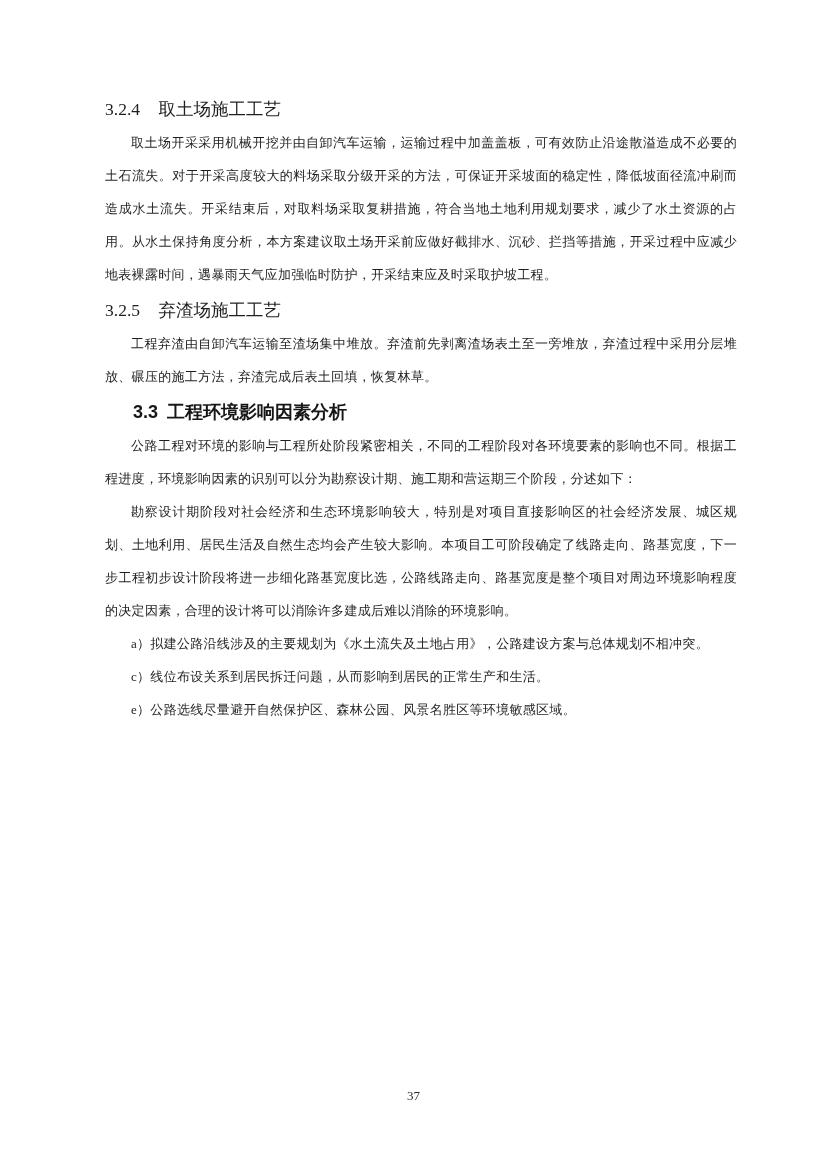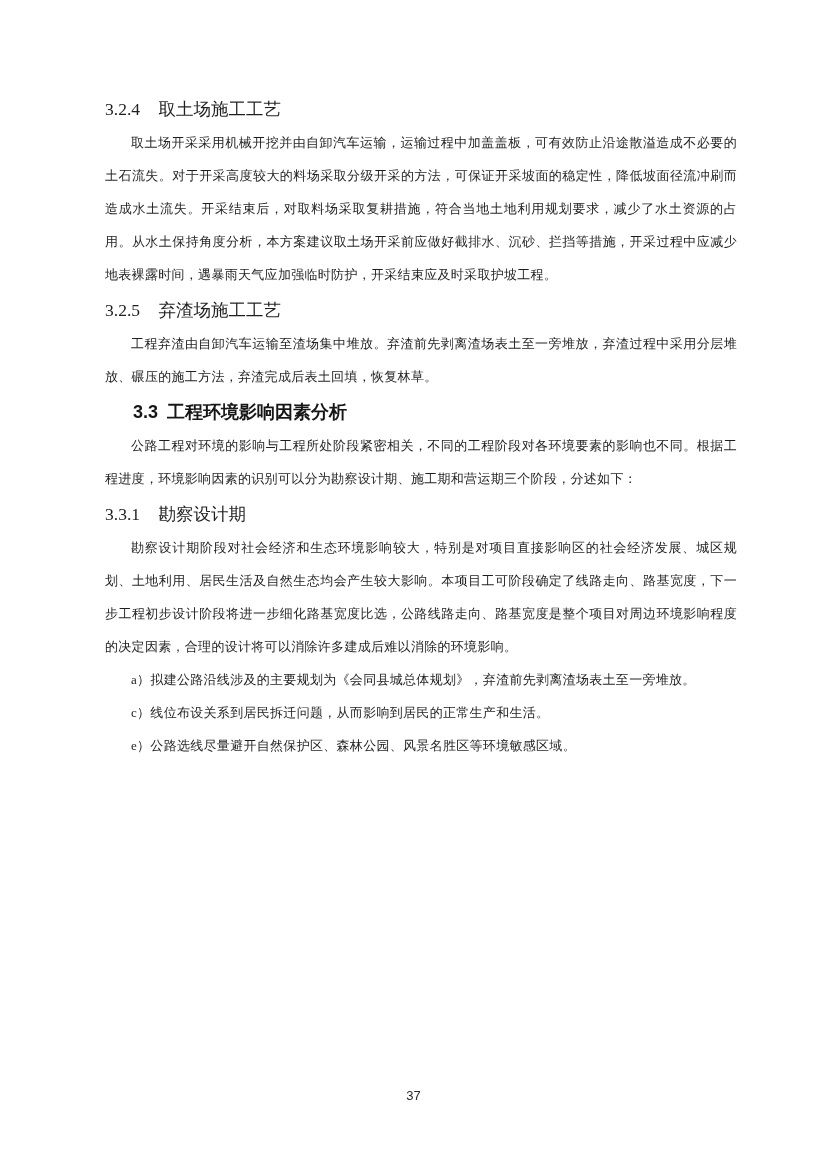--- a/index.html
+++ b/index.html
@@ -54,21 +54,21 @@
   }
   .heading2 .h-num { margin-right: 0.5em; margin-left: 28px; }
   .page-footer {
     position: absolute;
     left: 0;
     top: 1088px;
     width: 827px;
     text-align: center;
     font-size: 13px;
     color: #2a2a2a;
-    font-family: Liberation Sans, sans-serif;
+    font-family: Liberation Serif, serif;
   }
 </style>
 </head>
 <body>
 
 <div class="page">
   <div class="content">
 
     <div class="heading3">
       <span class="h-num">3.2.4</span><span class="h-title">取土场施工工艺</span>
@@ -78,25 +78,22 @@
     <div class="heading3">
       <span class="h-num">3.2.5</span><span class="h-title">弃渣场施工工艺</span>
     </div>
     <div class="para">工程弃渣由自卸汽车运输至渣场集中堆放。弃渣前先剥离渣场表土至一旁堆放，弃渣过程中采用分层堆放、碾压的施工方法，弃渣完成后表土回填，恢复林草。</div>
 
     <div class="heading2">
       <span class="h-num">3.3</span><span class="h-title">工程环境影响因素分析</span>
     </div>
     <div class="para">公路工程对环境的影响与工程所处阶段紧密相关，不同的工程阶段对各环境要素的影响也不同。根据工程进度，环境影响因素的识别可以分为勘察设计期、施工期和营运期三个阶段，分述如下：</div>
 
-    <div class="heading3">
-      <span class="h-num">3.3.1</span><span class="h-title">勘察设计期</span>
-    </div>
     <div class="para">勘察设计期阶段对社会经济和生态环境影响较大，特别是对项目直接影响区的社会经济发展、城区规划、土地利用、居民生活及自然生态均会产生较大影响。本项目工可阶段确定了线路走向、路基宽度，下一步工程初步设计阶段将进一步细化路基宽度比选，公路线路走向、路基宽度是整个项目对周边环境影响程度的决定因素，合理的设计将可以消除许多建成后难以消除的环境影响。</div>
 
-    <div class="para">a）拟建公路沿线涉及的主要规划为《会同县城总体规划》，弃渣前先剥离渣场表土至一旁堆放。</div>
+    <div class="para">a）拟建公路沿线涉及的主要规划为《水土流失及土地占用》，公路建设方案与总体规划不相冲突。</div>
     <div class="para">c）线位布设关系到居民拆迁问题，从而影响到居民的正常生产和生活。</div>
     <div class="para">e）公路选线尽量避开自然保护区、森林公园、风景名胜区等环境敏感区域。</div>
 
   </div>
 
   <div class="page-footer">37</div>
 </div>
 
 </body></html>

